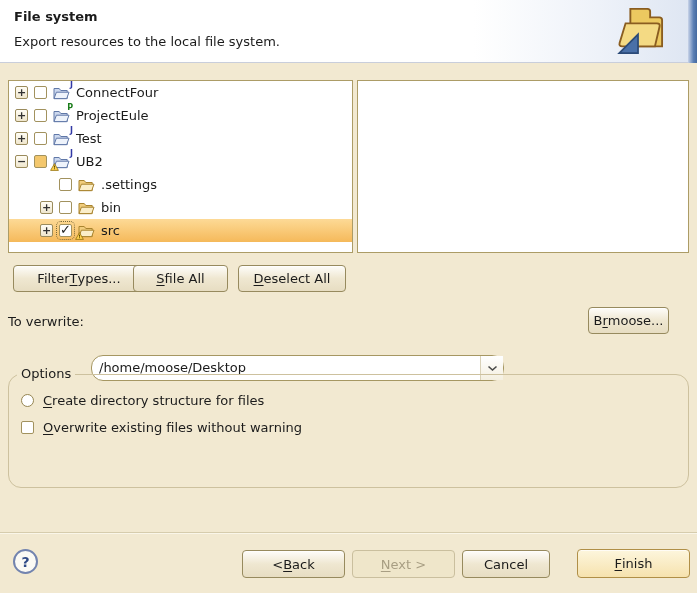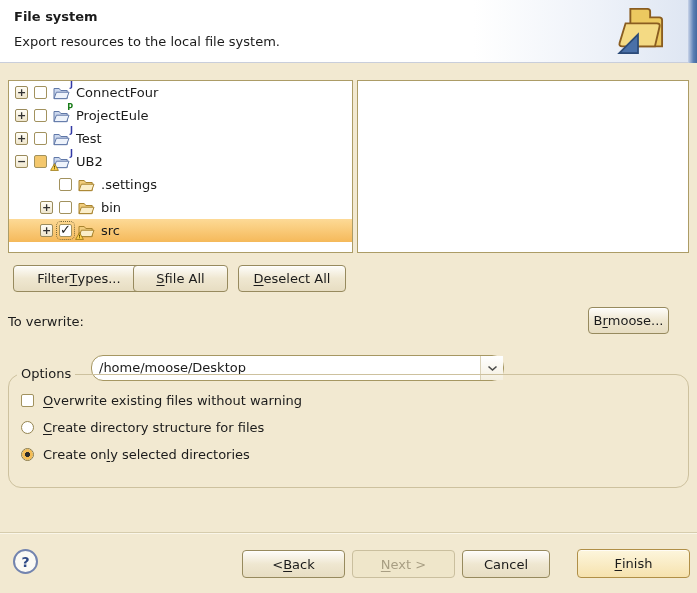--- a/index.html
+++ b/index.html
@@ -276,30 +276,26 @@
   <div class="btn btn-browse">
     <span>B</span>
       <span class="key">r</span>
       <span>moose...</span>
   </div>
 
   <div class="group">
     <div class="group-legend">Options</div>
     <div class="group-body">
       <div class="opt-row">
-        <span class="cb"></span>
-        <span><span class="key">O</span><span>verwrite existing files without warning</span></span>
-      </div>
-      <div class="opt-row">
         <span class="radio"></span>
         <span><span class="key">C</span><span>reate directory structure for files</span></span>
       </div>
       <div class="opt-row">
-        <span class="radio sel"></span>
-        <span><span>Create on</span><span class="key">l</span><span>y selected directories</span></span>
+        <span class="cb"></span>
+        <span><span class="key">O</span><span>verwrite existing files without warning</span></span>
       </div>
     </div>
   </div>
 
   <div class="footer-sep"></div>
   <div class="help-btn">
       <span>?</span>
     </div>
 
   <div class="btn btn-back">

